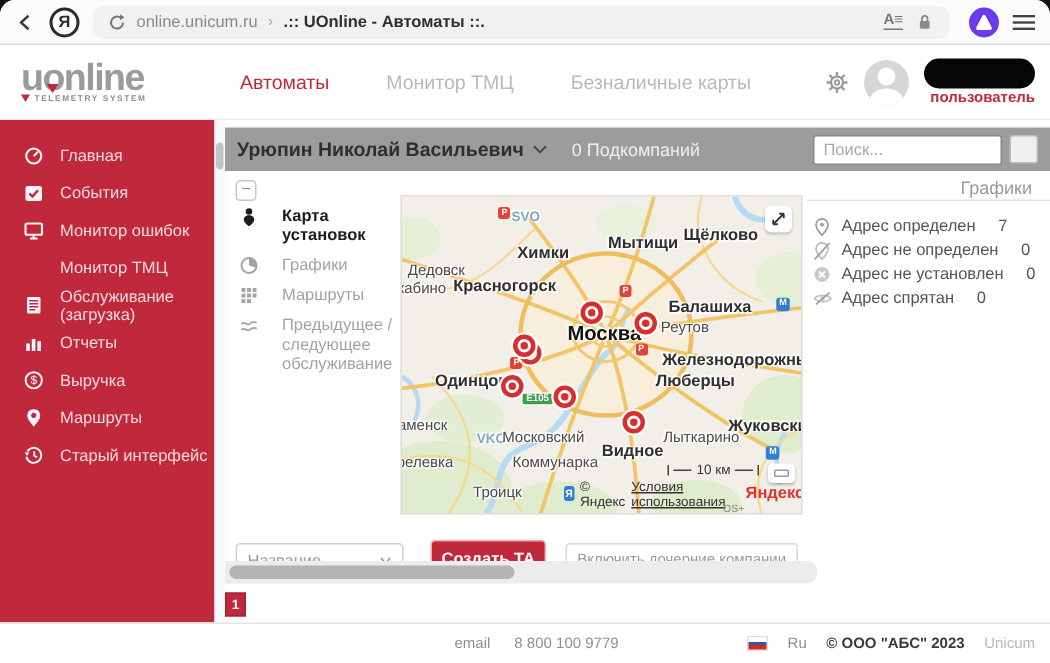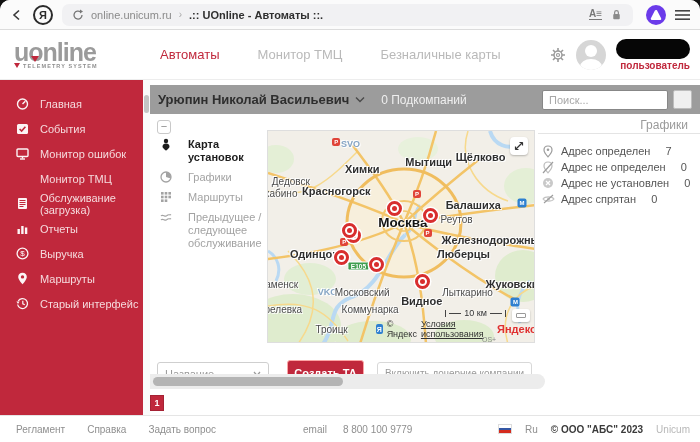--- a/index.html
+++ b/index.html
@@ -506,25 +506,20 @@
         <div class="children-btn">Включить дочерние компании</div>
         <div class="h-scroll">
             <div class="h-thumb"></div>
           </div>
         <div class="page-badge">1</div>
       </div>
     </div>
   </div>
 
   <div class="footer">
-    <div class="f-left">
-      <span>Регламент</span>
-      <span>Справка</span>
-      <span>Задать вопрос</span>
-    </div>
     <div class="f-mid">
       <span>email</span>
       <span>8 800 100 9779</span>
     </div>
     <div class="f-right">
       <span class="flag">
           <i></i>
           <i></i>
           <i></i>
         </span>

